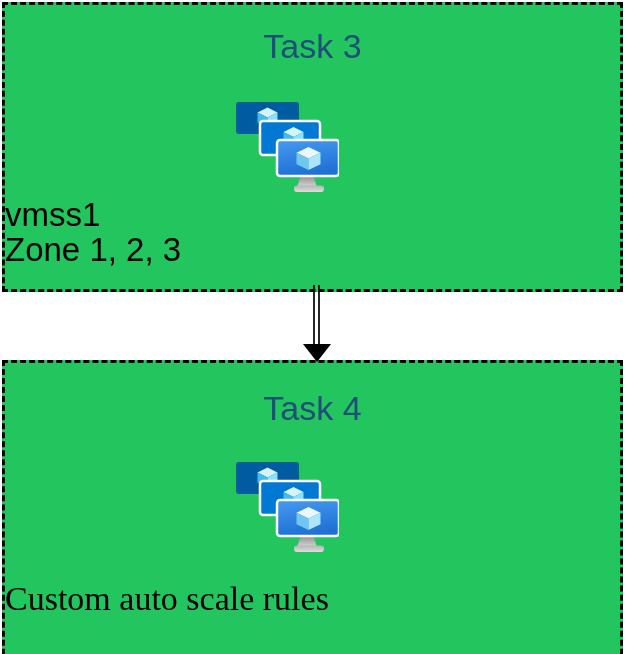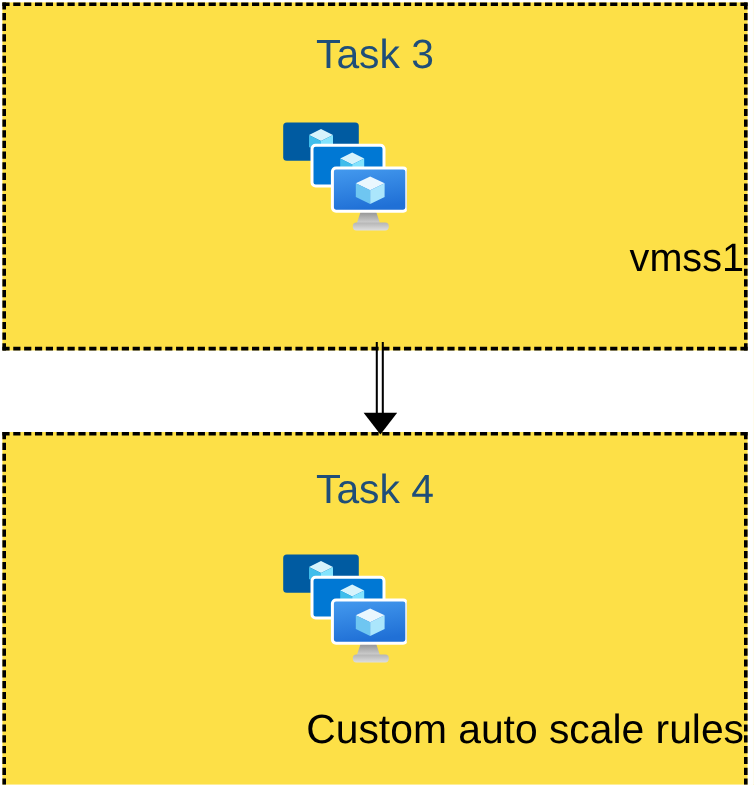--- a/index.html
+++ b/index.html
@@ -8,21 +8,21 @@
     width: 628px;
     height: 654px;
     background: #ffffff;
     font-family: "Liberation Sans", sans-serif;
     overflow: hidden;
   }
   .task-box {
     position: absolute;
     left: 2px;
     width: 621px;
-    background: #fde047;
+    background: #22c55e;
     border: 3px dashed #000000;
     box-sizing: border-box;
   }
   #box-task3 { top: 2px;   height: 290px; }
   #box-task4 { top: 360px; height: 376px; }
 
   .task-title {
     position: absolute;
     left: 0; right: 0;
     text-align: center;
@@ -38,27 +38,27 @@
     width: 104px;
     height: 94px;
     left: calc(50% - 78px); 
   }
   #box-task3 .vmss-icon { top: 94px; }
   #box-task4 .vmss-icon { top: 96px; }
 
   .box-labels {
     position: absolute;
     left: 0; right: 0;
-    text-align: right;
+    text-align: left;
     font-size: 33px;
     line-height: 35px;
     color: #000000;
   }
   #box-task3 .box-labels { top: 192px; }
-  #box-task4 .box-labels { top: 228px; font-size: 34px; }
+  #box-task4 .box-labels { top: 218px; font-size: 34px; font-family: Liberation Serif, serif; }
 
   .flow-arrow {
     position: absolute;
     left: 301px;
     top: 285px;
     width: 32px;
     height: 78px;
     z-index: 3;
   }
   svg { display: block; }
@@ -107,20 +107,21 @@
 
   <section class="task-box" id="box-task3">
     <div class="task-title">Task 3</div>
     <span class="vmss-icon">
       <svg viewBox="0 0 104 94" width="104" height="94">
           <use href="#vmss-symbol"></use>
         </svg>
     </span>
     <div class="box-labels">
       <div>vmss1</div>
+      <div>Zone 1, 2, 3</div>
     </div>
   </section>
 
   <span class="flow-arrow">
     <svg viewBox="0 0 32 78" width="32" height="78">
       <line x1="13" y1="0" x2="13" y2="61" stroke="#000000" stroke-width="1.7"></line>
       <line x1="18" y1="0" x2="18" y2="61" stroke="#000000" stroke-width="1.7"></line>
       <polygon points="2,59 30,59 16,77" fill="#000000"></polygon>
     </svg>
   </span>

